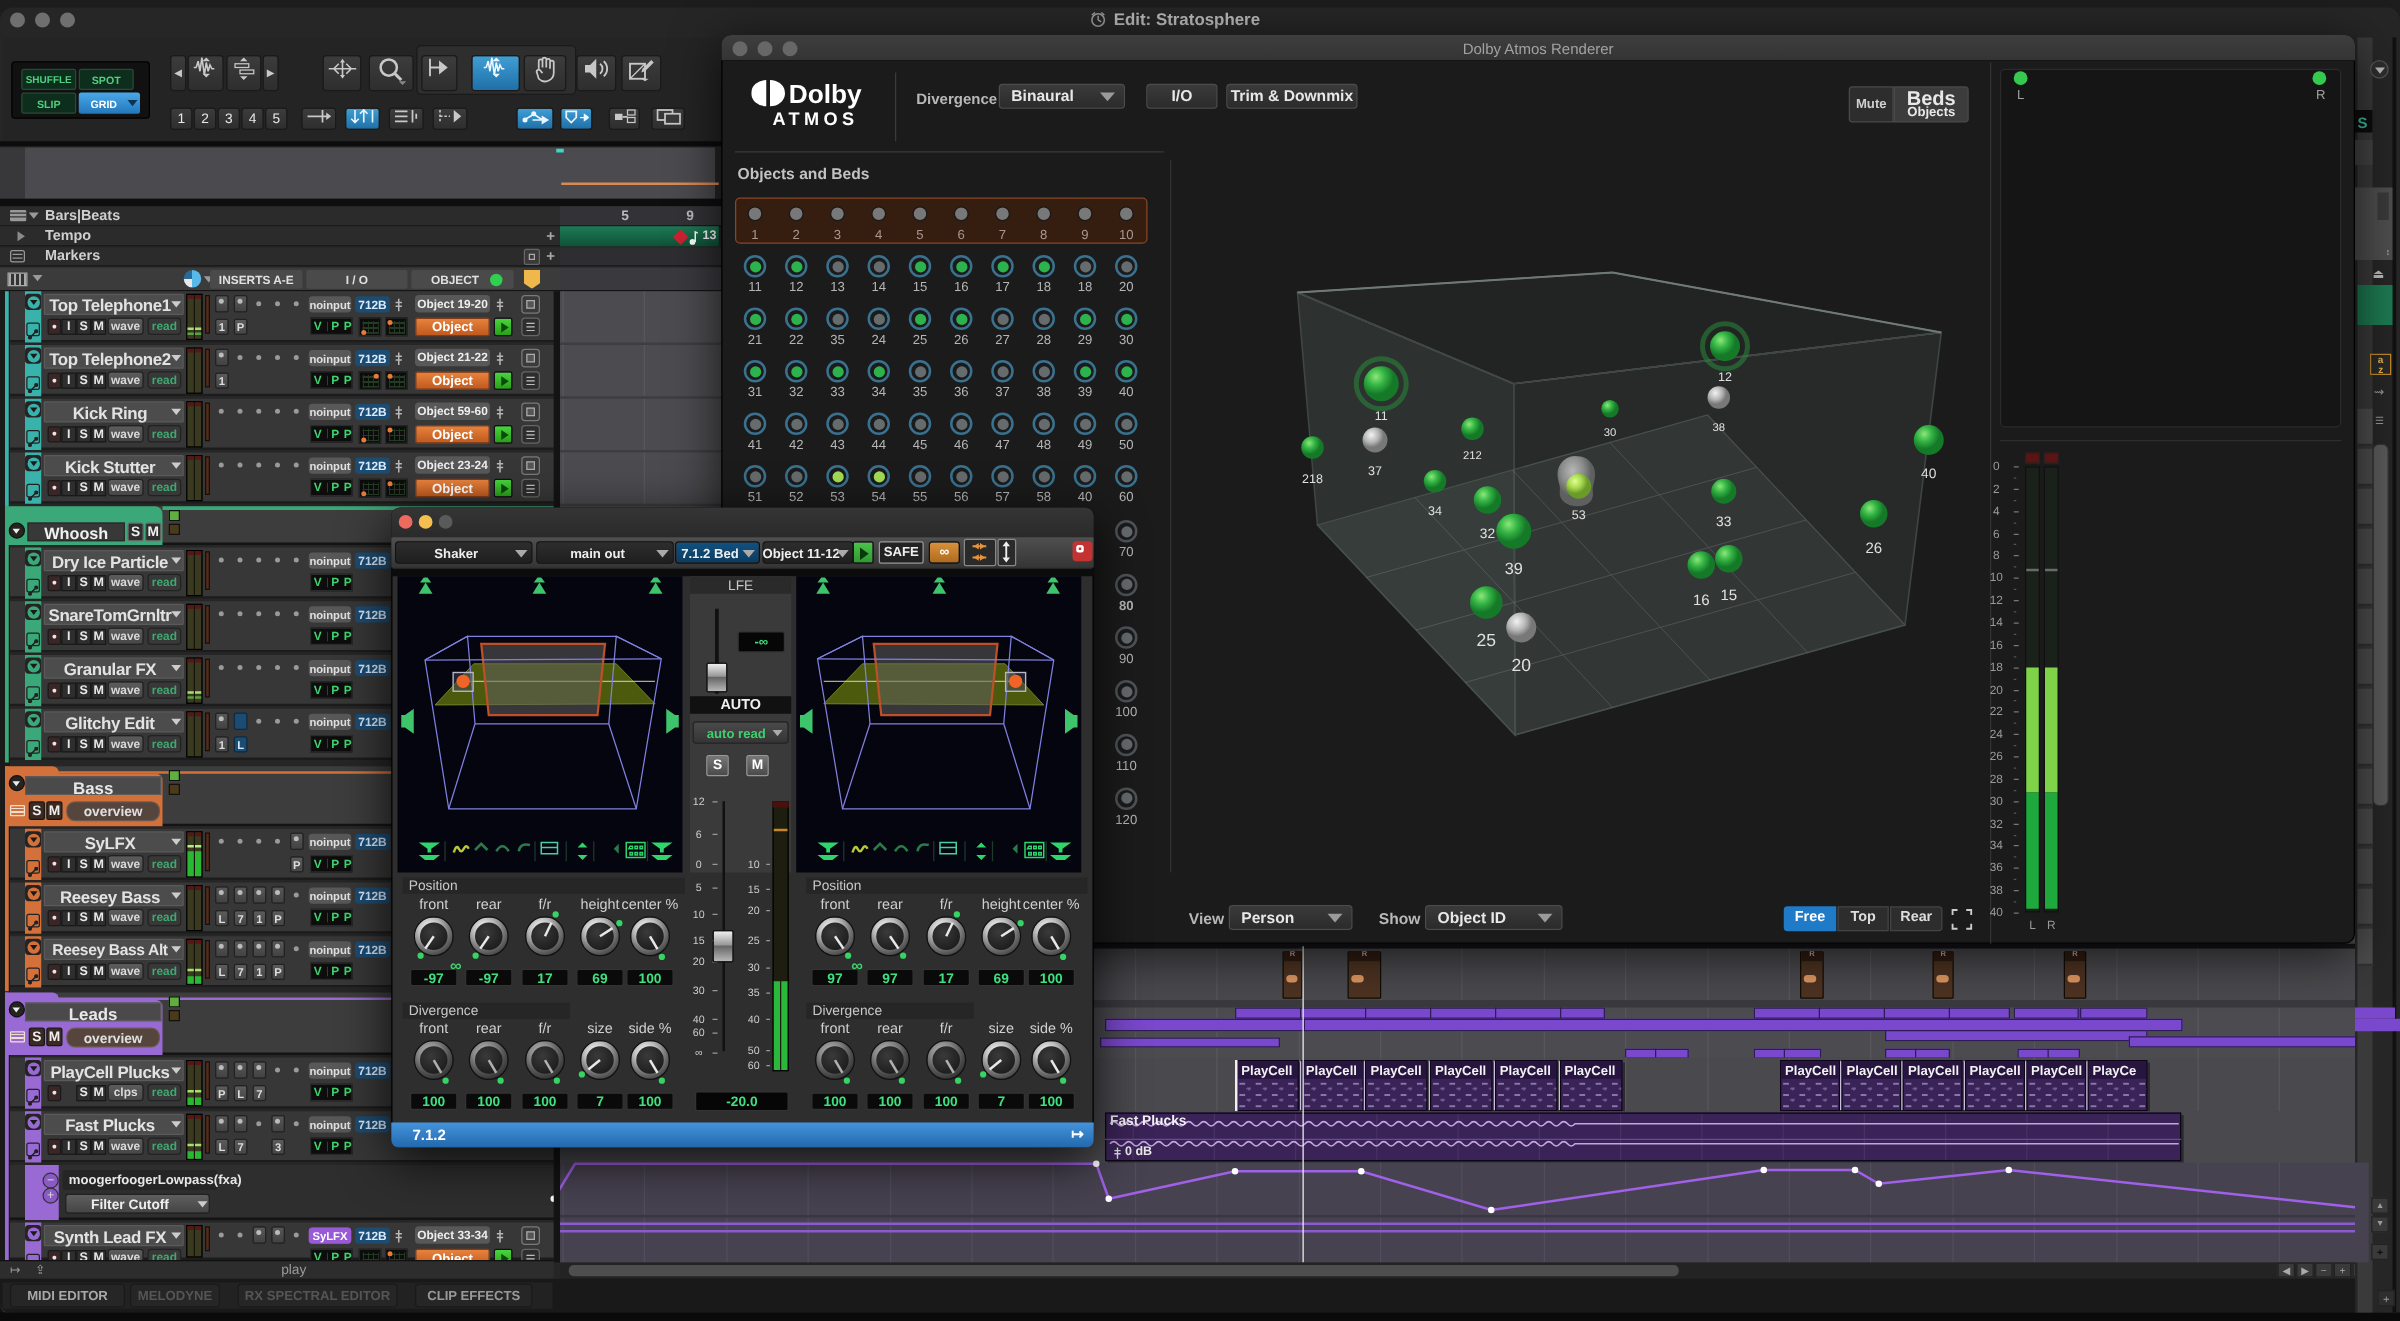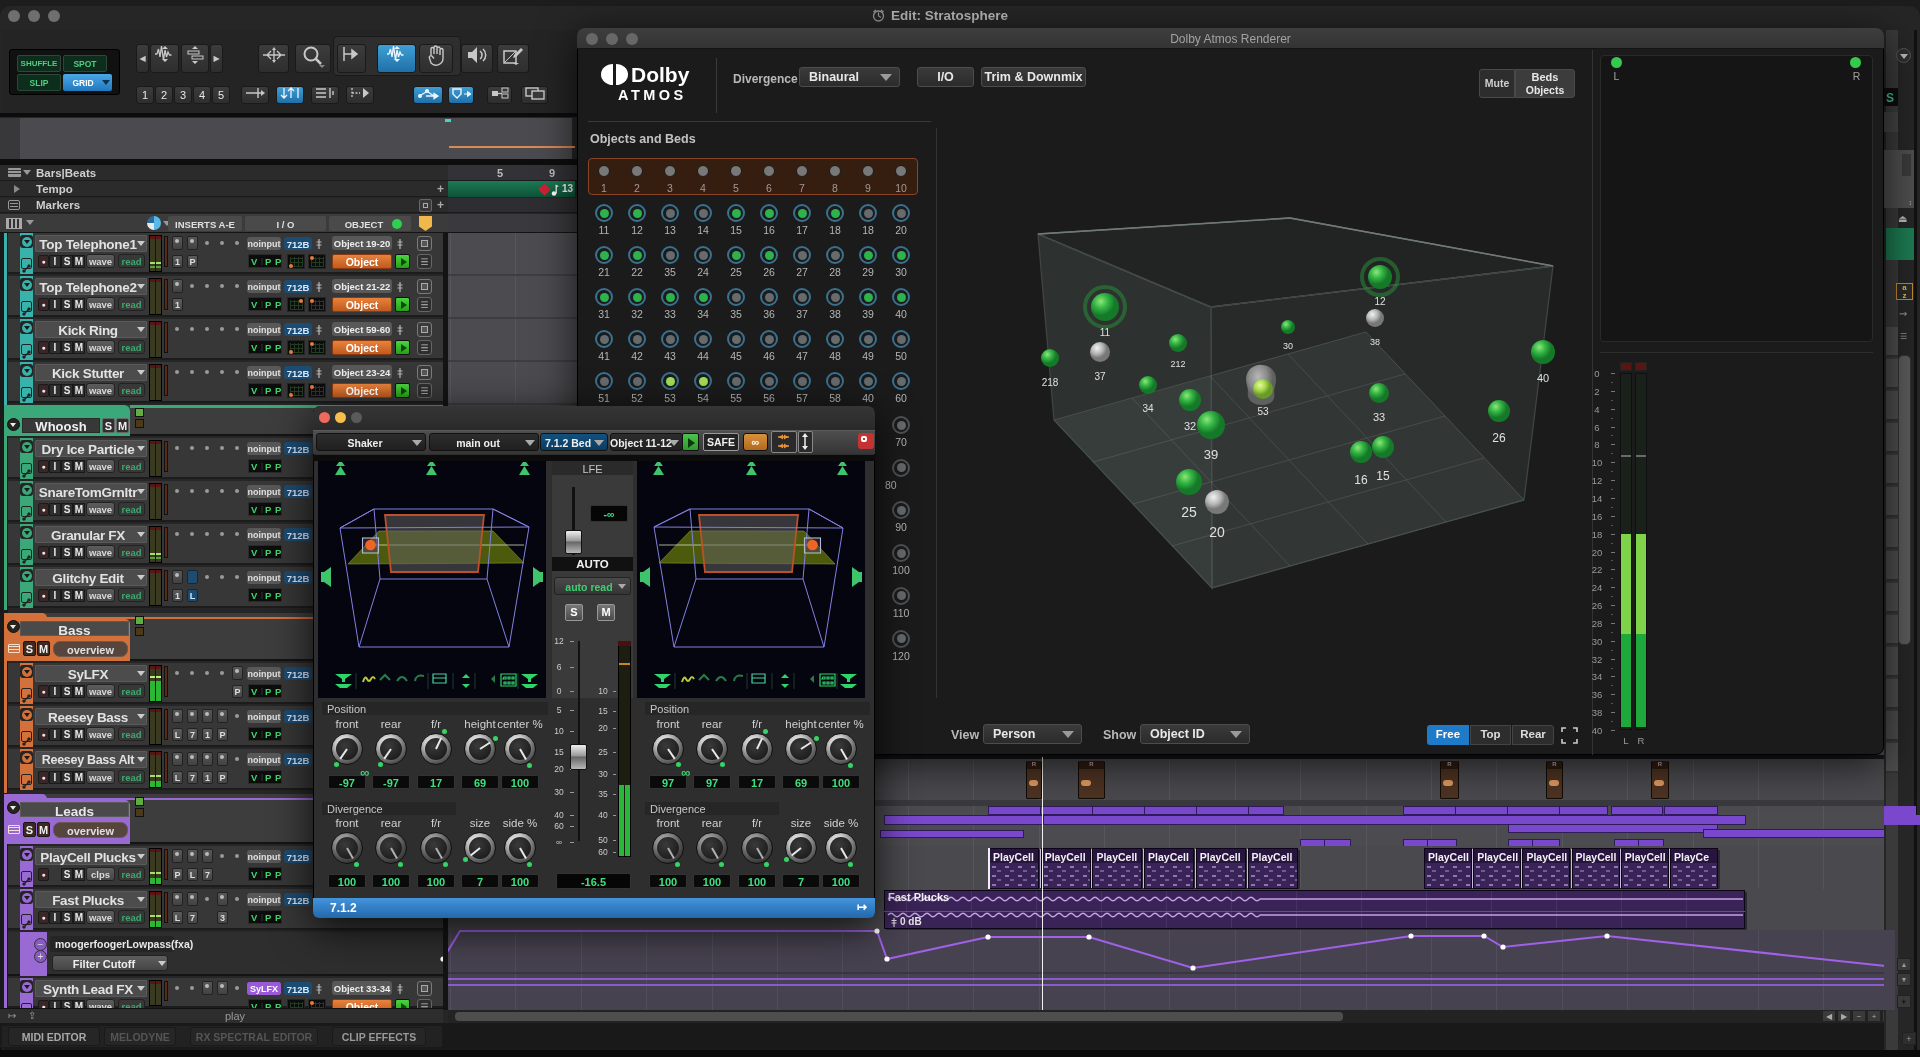--- a/index.html
+++ b/index.html
@@ -1312,21 +1312,21 @@
 <div class="a" style="left:799px;top:67px;width:101px;height:20px;background:linear-gradient(#3a3a3a,#2b2b2b);border:1px solid #4c4c4c;border-radius:3px"></div>
 <div class="a" style="left:809px;top:70px;font-size:12.5px;color:#e8e8e8;font-weight:bold;white-space:nowrap;">Binaural</div>
 <div class="a" style="left:880px;top:74px;width:0;height:0;border-left:6px solid transparent;border-right:6px solid transparent;border-top:7px solid #9a9a9a"></div>
 <div class="a" style="left:917px;top:67px;width:57px;height:20px;background:linear-gradient(#3a3a3a,#2b2b2b);border:1px solid #4c4c4c;border-radius:3px"></div>
 <div class="a" style="left:917px;top:70px;width:57px;text-align:center;font-size:12.5px;color:#e8e8e8;font-weight:bold;white-space:nowrap;">I/O</div>
 <div class="a" style="left:981px;top:67px;width:105px;height:20px;background:linear-gradient(#3a3a3a,#2b2b2b);border:1px solid #4c4c4c;border-radius:3px"></div>
 <div class="a" style="left:981px;top:70px;width:105px;text-align:center;font-size:12.5px;color:#e8e8e8;font-weight:bold;white-space:nowrap;">Trim &amp; Downmix</div>
 <div class="a" style="left:1479px;top:69px;width:36px;height:29px;background:#2d2d2d;border:1px solid #4a4a4a;border-radius:3px 0 0 3px"></div>
 <div class="a" style="left:1479px;top:77px;width:36px;text-align:center;font-size:10.5px;color:#cfcfcf;font-weight:bold;white-space:nowrap;">Mute</div>
 <div class="a" style="left:1515px;top:69px;width:60px;height:29px;background:#3c3c3c;border:1px solid #4a4a4a;border-radius:0 3px 3px 0"></div>
-<div class="a" style="left:1515px;top:71px;width:60px;text-align:center;font-size:11px;color:#e8e8e8;font-weight:bold;white-space:nowrap;">Beds</div>
+<div class="a" style="left:1515px;top:71px;width:60px;text-align:center;font-size:16px;color:#e8e8e8;font-weight:bold;white-space:nowrap;">Beds</div>
 <div class="a" style="left:1515px;top:84px;width:60px;text-align:center;font-size:10.5px;color:#e8e8e8;font-weight:bold;white-space:nowrap;">Objects</div>
 <div class="a" style="left:588px;top:121px;width:343px;height:1px;background:#3a3a3a"></div>
 <div class="a" style="left:590px;top:132px;font-size:12.5px;color:#c2c2c2;font-weight:bold;white-space:nowrap;">Objects and Beds</div>
 <div class="a" style="left:936px;top:128px;width:1px;height:570px;background:#333"></div>
 <div class="a" style="left:1592px;top:50px;width:1px;height:705px;background:#333"></div>
 <div class="a" style="left:588px;top:158px;width:330px;height:37px;background:#351d10;border:1px solid #8a4527;border-radius:4px"></div>
 <div class="a" style="left:598px;top:165px;width:12px;height:12px;border-radius:50%;border:1.5px solid #1a1a1a;background:#787878"></div>
 <div class="a" style="left:588px;top:182px;width:32px;text-align:center;font-size:10.5px;color:#a89890;font-weight:normal;white-space:nowrap;">1</div>
 <div class="a" style="left:631px;top:165px;width:12px;height:12px;border-radius:50%;border:1.5px solid #1a1a1a;background:#787878"></div>
 <div class="a" style="left:621px;top:182px;width:32px;text-align:center;font-size:10.5px;color:#a89890;font-weight:normal;white-space:nowrap;">2</div>
@@ -1494,21 +1494,21 @@
 <div class="a" style="left:863.5px;top:376.5px;width:9px;height:9px;border-radius:50%;background:#666b6e"></div>
 <div class="a" style="left:852px;top:392px;width:32px;text-align:center;font-size:10.5px;color:#b5b5b5;font-weight:normal;white-space:nowrap;">40</div>
 <div class="a" style="left:892px;top:372px;width:18px;height:18px;border-radius:50%;border:2.5px solid #39718f;background:#1b1b1b"></div>
 <div class="a" style="left:896.5px;top:376.5px;width:9px;height:9px;border-radius:50%;background:#666b6e"></div>
 <div class="a" style="left:885px;top:392px;width:32px;text-align:center;font-size:10.5px;color:#b5b5b5;font-weight:normal;white-space:nowrap;">60</div>
 <div class="a" style="left:892px;top:416.0px;width:18px;height:18px;border-radius:50%;border:2.5px solid #4e5458;background:#1b1b1b"></div>
 <div class="a" style="left:896.5px;top:420.5px;width:9px;height:9px;border-radius:50%;background:#666b6e"></div>
 <div class="a" style="left:885px;top:436.0px;width:32px;text-align:center;font-size:10.5px;color:#b5b5b5;font-weight:normal;white-space:nowrap;">70</div>
 <div class="a" style="left:892px;top:458.7px;width:18px;height:18px;border-radius:50%;border:2.5px solid #4e5458;background:#1b1b1b"></div>
 <div class="a" style="left:896.5px;top:463.2px;width:9px;height:9px;border-radius:50%;background:#666b6e"></div>
-<div class="a" style="left:885px;top:478.7px;width:32px;text-align:left;font-size:10.5px;color:#b5b5b5;font-weight:normal;white-space:nowrap;">80</div>
+<div class="a" style="left:885px;top:478.7px;width:32px;text-align:center;font-size:10.5px;color:#b5b5b5;font-weight:bold;white-space:nowrap;">80</div>
 <div class="a" style="left:892px;top:501.4px;width:18px;height:18px;border-radius:50%;border:2.5px solid #4e5458;background:#1b1b1b"></div>
 <div class="a" style="left:896.5px;top:505.9px;width:9px;height:9px;border-radius:50%;background:#666b6e"></div>
 <div class="a" style="left:885px;top:521.4px;width:32px;text-align:center;font-size:10.5px;color:#b5b5b5;font-weight:normal;white-space:nowrap;">90</div>
 <div class="a" style="left:892px;top:544.1px;width:18px;height:18px;border-radius:50%;border:2.5px solid #4e5458;background:#1b1b1b"></div>
 <div class="a" style="left:896.5px;top:548.6px;width:9px;height:9px;border-radius:50%;background:#666b6e"></div>
 <div class="a" style="left:885px;top:564.1px;width:32px;text-align:center;font-size:10.5px;color:#b5b5b5;font-weight:normal;white-space:nowrap;">100</div>
 <div class="a" style="left:892px;top:586.8px;width:18px;height:18px;border-radius:50%;border:2.5px solid #4e5458;background:#1b1b1b"></div>
 <div class="a" style="left:896.5px;top:591.3px;width:9px;height:9px;border-radius:50%;background:#666b6e"></div>
 <div class="a" style="left:885px;top:606.8px;width:32px;text-align:center;font-size:10.5px;color:#b5b5b5;font-weight:normal;white-space:nowrap;">110</div>
 <div class="a" style="left:892px;top:629.5px;width:18px;height:18px;border-radius:50%;border:2.5px solid #4e5458;background:#1b1b1b"></div>
@@ -2052,15 +2052,15 @@
 <div class="a" style="left:594px;top:835px;width:18px;text-align:center;font-size:8.5px;color:#ccc;font-weight:normal;white-space:nowrap;">50</div>
 <div class="a" style="left:613px;top:840px;width:3px;height:1px;background:#999"></div>
 <div class="a" style="left:594px;top:847px;width:18px;text-align:center;font-size:8.5px;color:#ccc;font-weight:normal;white-space:nowrap;">60</div>
 <div class="a" style="left:613px;top:852px;width:3px;height:1px;background:#999"></div>
 <div class="a" style="left:618px;top:641px;width:13px;height:216px;background:#1e1e10;border:1px solid #000"></div>
 <div class="a" style="left:618px;top:641px;width:13px;height:5px;background:#4a1010"></div>
 <div class="a" style="left:619px;top:663px;width:11px;height:2px;background:#c8862a"></div>
 <div class="a" style="left:619px;top:785px;width:5px;height:71px;background:#2ab83c"></div>
 <div class="a" style="left:625px;top:785px;width:5px;height:71px;background:#2ab83c"></div>
 <div class="a" style="left:556px;top:873px;width:75px;height:16px;background:#060606;border:1px solid #333;border-radius:2px"></div>
-<div class="a" style="left:556px;top:876px;width:75px;text-align:center;font-size:11px;color:#3fe07f;font-weight:bold;white-space:nowrap;">-16.5</div>
+<div class="a" style="left:556px;top:876px;width:75px;text-align:center;font-size:11px;color:#3fe07f;font-weight:bold;white-space:nowrap;">-20.0</div>
 <div class="a" style="left:313px;top:898px;width:562px;height:20px;background:linear-gradient(#4494dc,#2268ac);border-radius:0 0 6px 6px"></div>
 <div class="a" style="left:330px;top:901px;font-size:12px;color:#fff;font-weight:bold;white-space:nowrap;">7.1.2</div>
 <div class="a" style="left:857px;top:900px;font-size:12px;color:#fff;font-weight:bold;white-space:nowrap;">↦</div>
 </body></html>

